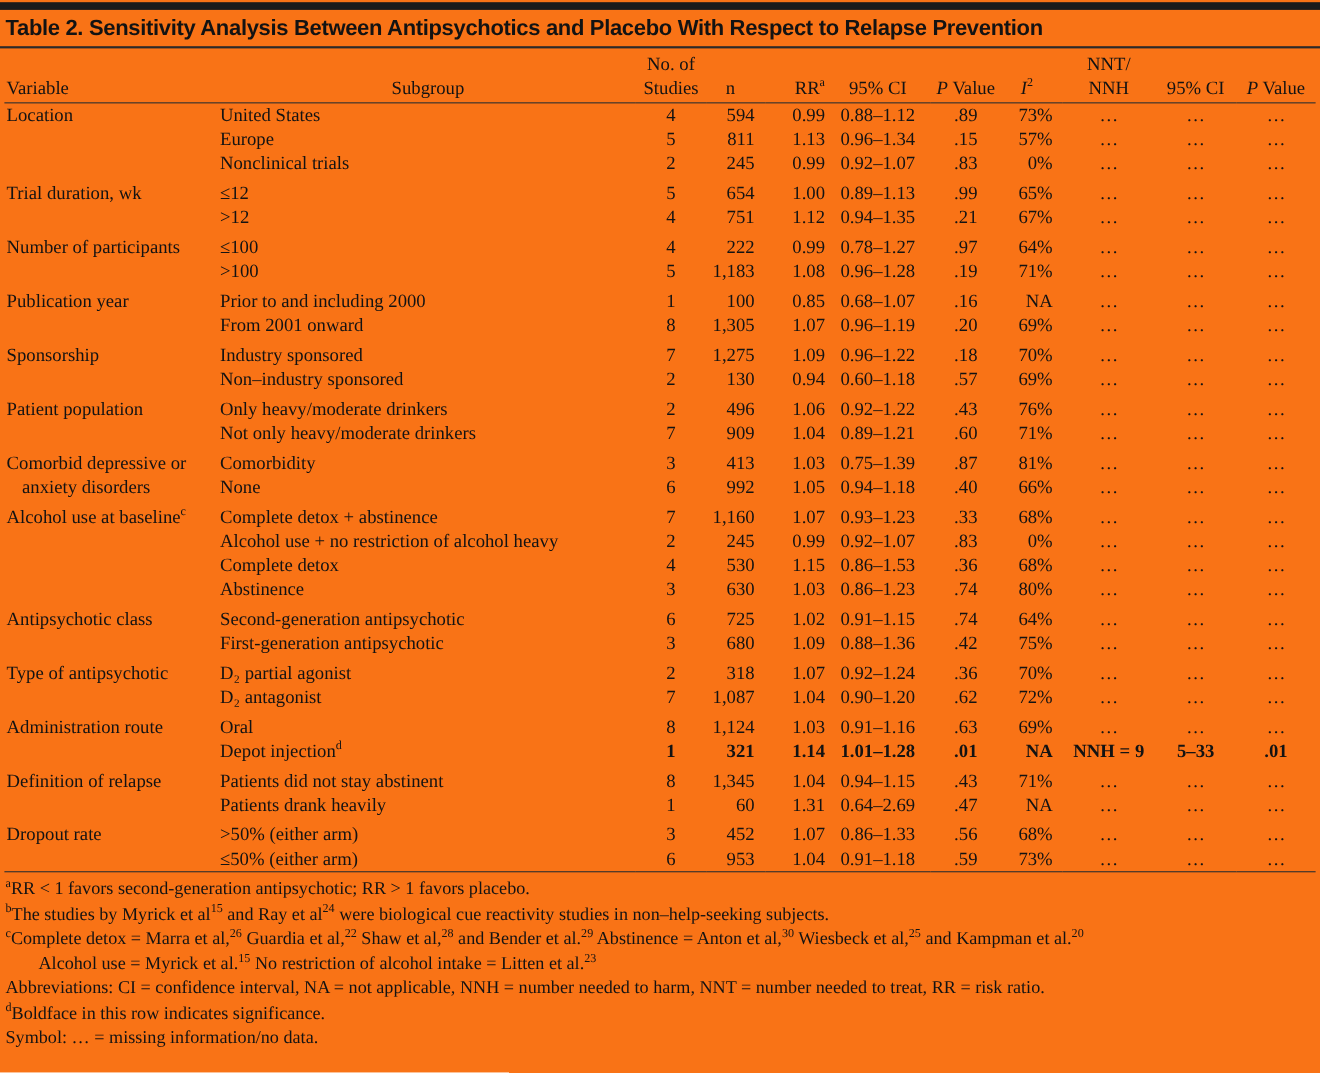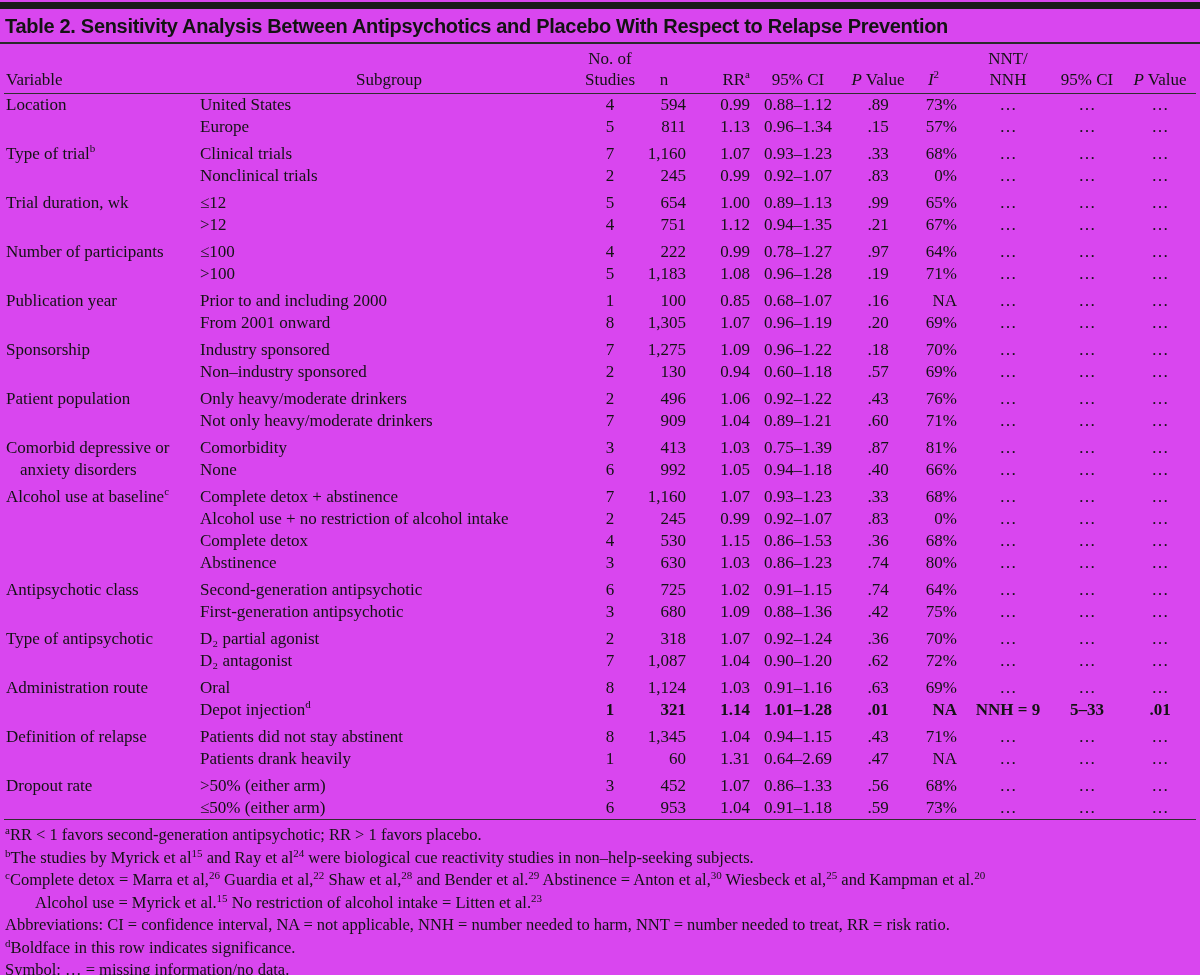--- a/index.html
+++ b/index.html
@@ -1,17 +1,17 @@
 <!DOCTYPE html>
 <html><head>
 <meta charset="utf-8">
 <style>
   html,body { margin:0; padding:0; background:#ffffff; }
   .page {
-    width:1200px; height:975px; background:#d946ef; color:#131313;
+    width:1200px; height:975px; background:#f97316; color:#131313;
     font-family:"Liberation Serif","DejaVu Serif",serif;
     position:relative; box-sizing:border-box; overflow:hidden;
   }
   .topbar { height:7px; background:#1b1b1b; margin-top:2px; }
   .title {
     font-family:"Liberation Sans","DejaVu Sans",sans-serif;
     font-weight:bold; font-size:20px; letter-spacing:-0.3px;
     padding:5px 4px 4px 5px; border-bottom:2px solid #2a2a2a; line-height:24px;
   }
   table { border-collapse:collapse; table-layout:fixed; width:1192px; margin-left:4px;
@@ -104,33 +104,20 @@
           <td class="c-st">5</td>
           <td class="c-n">811</td>
           <td class="c-rr">1.13</td>
           <td class="c-ci">0.96–1.34</td>
           <td class="c-p">.15</td>
           <td class="c-i2">57%</td>
           <td class="c-nnt">…</td>
           <td class="c-ci2">…</td>
           <td class="c-p2">…</td>
         </tr>
-        <tr class="gap">
-          <td class="c-var">Type of trial<sup>b</sup></td>
-          <td class="c-sg">Clinical trials</td>
-          <td class="c-st">7</td>
-          <td class="c-n">1,160</td>
-          <td class="c-rr">1.07</td>
-          <td class="c-ci">0.93–1.23</td>
-          <td class="c-p">.33</td>
-          <td class="c-i2">68%</td>
-          <td class="c-nnt">…</td>
-          <td class="c-ci2">…</td>
-          <td class="c-p2">…</td>
-        </tr>
         <tr>
           <td class="c-var"></td>
           <td class="c-sg">Nonclinical trials</td>
           <td class="c-st">2</td>
           <td class="c-n">245</td>
           <td class="c-rr">0.99</td>
           <td class="c-ci">0.92–1.07</td>
           <td class="c-p">.83</td>
           <td class="c-i2">0%</td>
           <td class="c-nnt">…</td>
@@ -301,21 +288,21 @@
           <td class="c-rr">1.07</td>
           <td class="c-ci">0.93–1.23</td>
           <td class="c-p">.33</td>
           <td class="c-i2">68%</td>
           <td class="c-nnt">…</td>
           <td class="c-ci2">…</td>
           <td class="c-p2">…</td>
         </tr>
         <tr>
           <td class="c-var"></td>
-          <td class="c-sg">Alcohol use + no restriction of alcohol intake</td>
+          <td class="c-sg">Alcohol use + no restriction of alcohol heavy</td>
           <td class="c-st">2</td>
           <td class="c-n">245</td>
           <td class="c-rr">0.99</td>
           <td class="c-ci">0.92–1.07</td>
           <td class="c-p">.83</td>
           <td class="c-i2">0%</td>
           <td class="c-nnt">…</td>
           <td class="c-ci2">…</td>
           <td class="c-p2">…</td>
         </tr>

